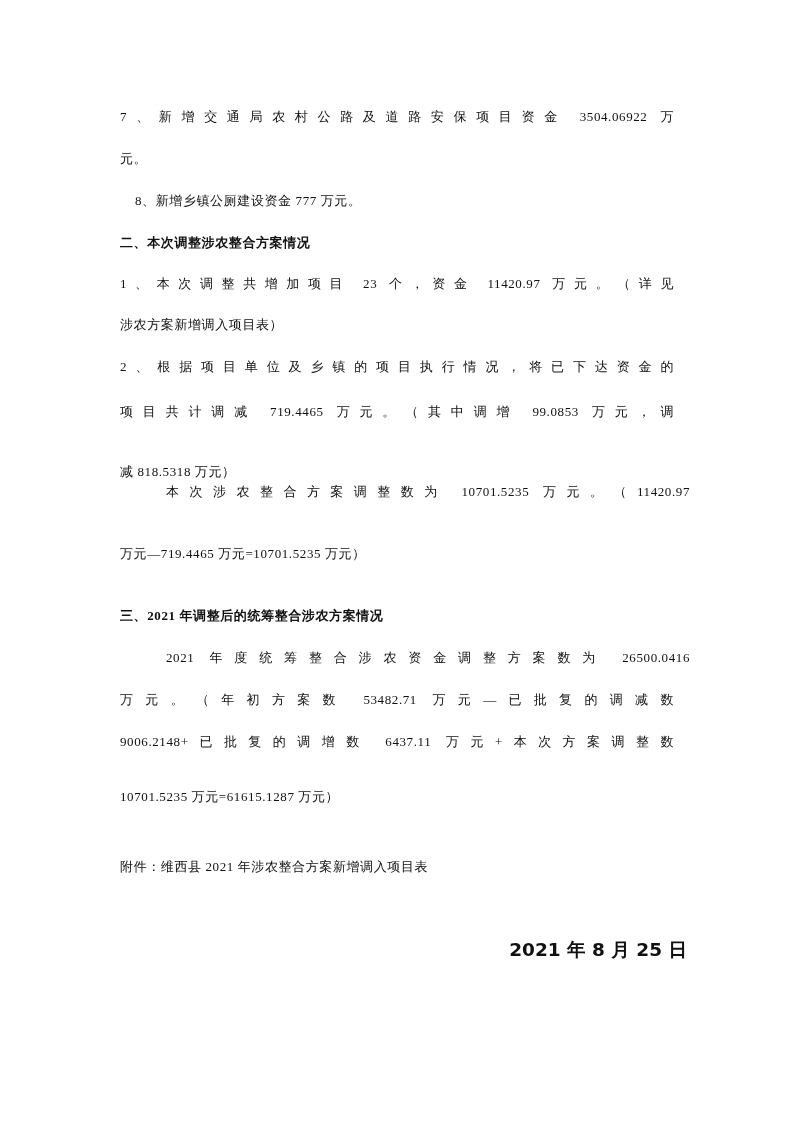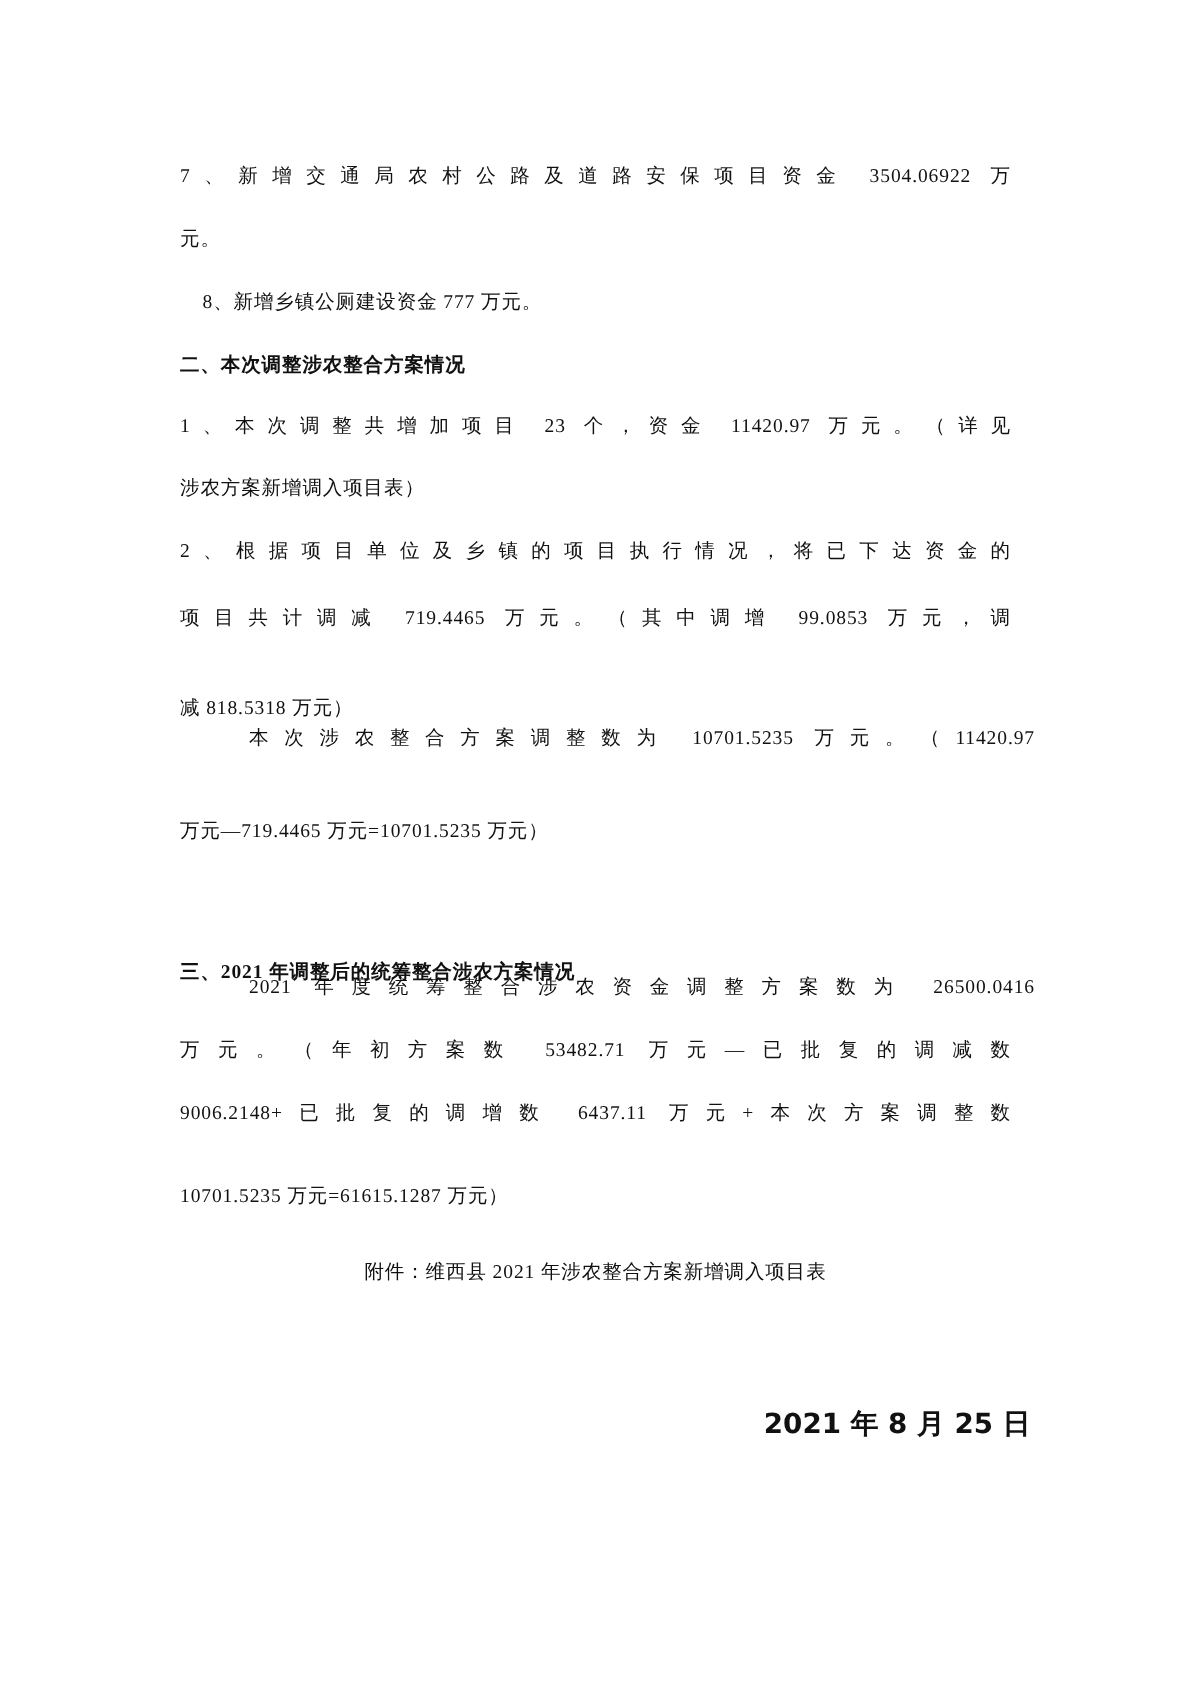--- a/index.html
+++ b/index.html
@@ -60,24 +60,24 @@
   <div class="line justify" style="top:272px;">1、本次调整共增加项目 23 个，资金 11420.97 万元。（详见</div>
   <div class="line" style="top:313px;">涉农方案新增调入项目表）</div>
 
   <div class="line justify" style="top:355px;">2、根据项目单位及乡镇的项目执行情况，将已下达资金的</div>
   <div class="line justify" style="top:400px;">项目共计调减 719.4465 万元。（其中调增 99.0853 万元，调</div>
   <div class="line" style="top:460px;">减 818.5318 万元）</div>
 
   <div class="line indent justify" style="top:480px;">本次涉农整合方案调整数为 10701.5235 万元。（11420.97</div>
   <div class="line" style="top:522px;margin-top:20px;">万元—719.4465 万元=10701.5235 万元）</div>
 
-  <div class="line bold" style="top:604px;margin-top:32px;">三、2021 年调整后的统筹整合涉农方案情况</div>
+  <div class="line bold" style="top:604px;">三、2021 年调整后的统筹整合涉农方案情况</div>
 
   <div class="line indent justify" style="top:646px;">2021 年度统筹整合涉农资金调整方案数为 26500.0416</div>
   <div class="line justify" style="top:688px;">万元。（年初方案数 53482.71 万元—已批复的调减数</div>
   <div class="line justify" style="top:730px;">9006.2148+已批复的调增数 6437.11 万元+本次方案调整数</div>
   <div class="line" style="top:785px;">10701.5235 万元=61615.1287 万元）</div>
 
-  <div class="line" style="top:836px;text-align:center;">附件：维西县 2021 年涉农整合方案新增调入项目表</div>
+  <div class="line" style="top:855px;">附件：维西县 2021 年涉农整合方案新增调入项目表</div>
 
   <div class="date" style="top:938px;">2021 年 8 月 25 日</div>
 
 </div>
 
 </body></html>

